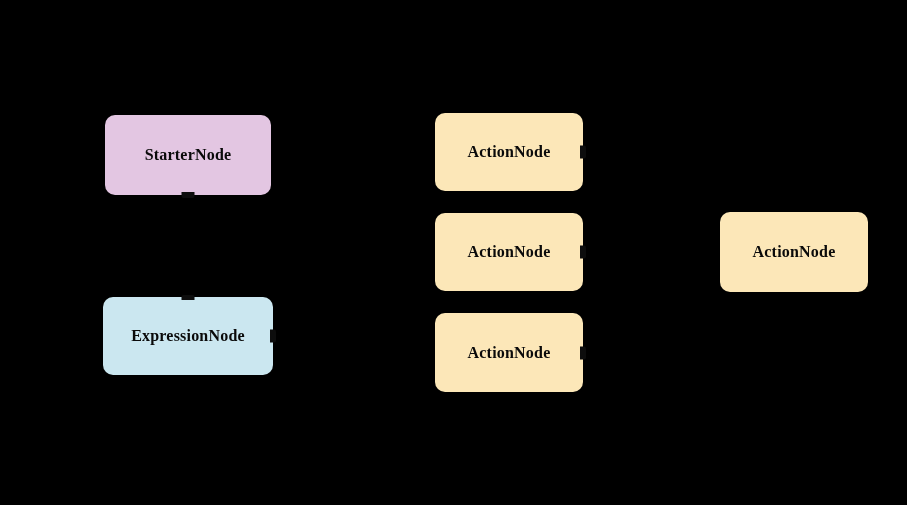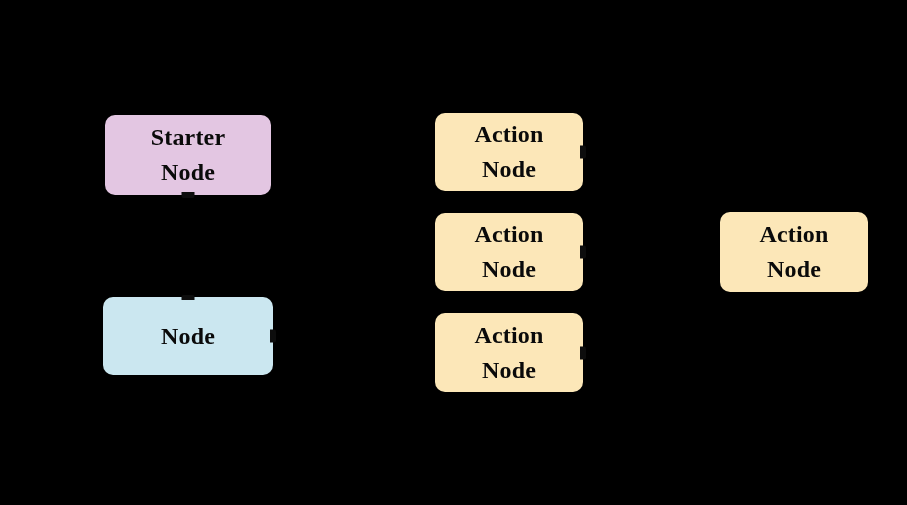--- a/index.html
+++ b/index.html
@@ -14,27 +14,26 @@
     height: 505px;
     background: #000000;
     overflow: hidden;
     font-family: "Liberation Serif", "DejaVu Serif", serif;
   }
   .node {
     position: absolute;
     box-sizing: border-box;
     border-radius: 10px;
     display: flex;
-    flex-direction: column;
     align-items: center;
     justify-content: center;
     text-align: center;
     color: #0a0a0a;
     font-weight: bold;
-    font-size: 24px;
+    font-size: 16px;
     line-height: 1.44;
     letter-spacing: 0.2px;
     user-select: none;
   }
   .node .line {
     display: block;
     white-space: nowrap;
   }
   
   .port {
@@ -92,20 +91,21 @@
       </g>
   </svg>
 
   <div class="node" id="starter-node" style="left: 105px; top: 115px; width: 166px; height: 80px; background: rgb(227, 198, 226); color: rgb(10, 10, 10);">
     <span class="line">Starter</span>
     <span class="line">Node</span>
     <span class="port port-bottom"></span>
   </div>
 
   <div class="node" id="expression-node" style="left: 103px; top: 297px; width: 170px; height: 78px; background: rgb(203, 231, 240); color: rgb(10, 10, 10);">
+    <span class="line">Expression</span>
     <span class="line">Node</span>
     <span class="port port-top"></span>
     <span class="port port-right"></span>
   </div>
 
   <div class="node" id="action-node-1" style="left: 435px; top: 113px; width: 148px; height: 78px; background: rgb(252, 231, 184); color: rgb(10, 10, 10);">
     <span class="line">Action</span>
     <span class="line">Node</span>
     <span class="port port-right"></span>
   </div>

